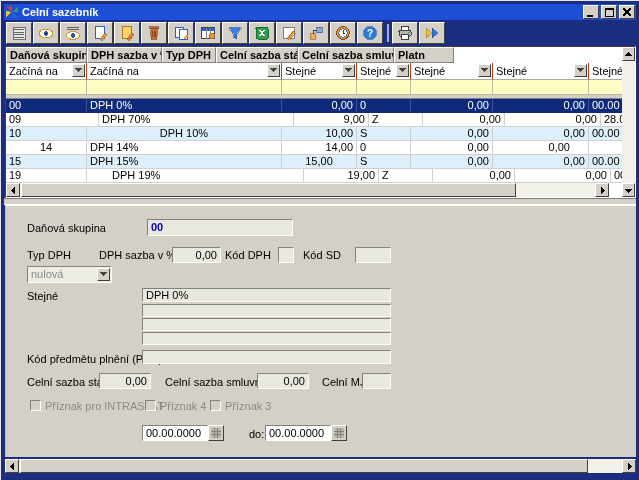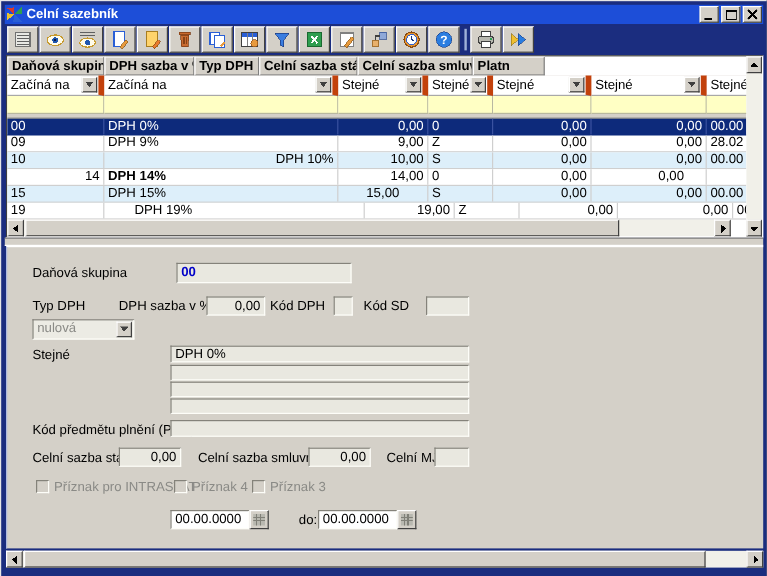--- a/index.html
+++ b/index.html
@@ -28,21 +28,21 @@
   
   .grid{position:absolute;left:4px;top:45px;width:631px;height:152px;
     background:#fff;border:1px solid;border-color:#404040 #fff #fff #404040;}
   .gbody{position:absolute;left:0;top:0;right:13px;bottom:0;overflow:hidden;}
   .ghead,.gfilter,.gnewrow,.grow{display:flex;white-space:nowrap;}
   .ghead .hc{height:16px;background:#d4d0c8;border-top:1px solid #fff;
     border-left:1px solid #fff;border-right:1px solid #808080;
     border-bottom:1px solid #808080;font-weight:bold;padding:1px 3px;
     overflow:hidden;flex:0 0 auto;}
   .gfilter{height:17px;background:#d4d0c8;}
-  .fc{height:17px;background:#fff;border-right:5px solid #c2410c;
+  .fc{height:17px;background:#fff;border-right:1px solid #c2410c;
     border-bottom:1px solid #a8a8a8;position:relative;flex:0 0 auto;overflow:hidden;}
   .fc .ftext{position:absolute;left:3px;top:2px;}
   .fc .farrow{position:absolute;right:1px;top:1px;width:13px;height:13px;
     background:#d4d0c8;border:1px solid;border-color:#fff #404040 #404040 #fff;
     display:flex;align-items:center;justify-content:center;padding:0;}
   .gnewrow{height:15px;}
   .nc{height:15px;background:#ffffc4;border-right:1px solid #b8b8a0;
     border-bottom:1px solid #b8b8a0;flex:0 0 auto;}
   .ggap{height:4px;background:#d4d0c8;border-bottom:1px solid #808080;}
   .grow{height:14px;border-bottom:1px solid #cfcfcf;background:#fff;}
@@ -348,40 +348,40 @@
           <div class="grow selected">
             <div class="gc" style="width: 81px; text-align: left;">00</div>
             <div class="gc" style="width: 195px; text-align: left;">DPH 0%</div>
             <div class="gc" style="width: 75px; text-align: right;">0,00</div>
             <div class="gc" style="width: 54px; text-align: left;">0</div>
             <div class="gc" style="width: 82px; text-align: right;">0,00</div>
             <div class="gc" style="width: 96px; text-align: right;">0,00</div>
             <div class="gc" style="width: 60px; text-align: left;">00.00</div>
           </div>
           <div class="grow">
-            <div class="gc" style="width: 81px; text-align: left;">09</div>
-            <div class="gc" style="width: 195px; text-align: left;">DPH 9%</div>
+            <div class="gc" style="width: 93px; text-align: left;">09</div>
+            <div class="gc" style="width: 195px; text-align: left;">DPH 70%</div>
             <div class="gc" style="width: 75px; text-align: right;">9,00</div>
             <div class="gc" style="width: 54px; text-align: left;">Z</div>
             <div class="gc" style="width: 82px; text-align: right;">0,00</div>
             <div class="gc" style="width: 96px; text-align: right;">0,00</div>
             <div class="gc" style="width: 60px; text-align: left;">28.02</div>
           </div>
           <div class="grow alt">
             <div class="gc" style="width: 81px; text-align: left;">10</div>
-            <div class="gc" style="width: 195px; text-align: right;">DPH 10%</div>
+            <div class="gc" style="width: 195px; text-align: center;">DPH 10%</div>
             <div class="gc" style="width: 75px; text-align: right;">10,00</div>
             <div class="gc" style="width: 54px; text-align: left;">S</div>
             <div class="gc" style="width: 82px; text-align: right;">0,00</div>
             <div class="gc" style="width: 96px; text-align: right;">0,00</div>
             <div class="gc" style="width: 60px; text-align: left;">00.00</div>
           </div>
           <div class="grow">
-            <div class="gc" style="width: 81px; text-align: right;">14</div>
-            <div class="gc" style="width: 195px; text-align: left; font-weight: bold;">DPH 14%</div>
+            <div class="gc" style="width: 81px; text-align: center;">14</div>
+            <div class="gc" style="width: 195px; text-align: left;">DPH 14%</div>
             <div class="gc" style="width: 75px; text-align: right;">14,00</div>
             <div class="gc" style="width: 54px; text-align: left;">0</div>
             <div class="gc" style="width: 82px; text-align: right;">0,00</div>
             <div class="gc" style="width: 96px; text-align: right; padding-right: 18px;">0,00</div>
             <div class="gc" style="width: 60px; text-align: left;"></div>
           </div>
           <div class="grow alt">
             <div class="gc" style="width: 81px; text-align: left;">15</div>
             <div class="gc" style="width: 195px; text-align: left;">DPH 15%</div>
             <div class="gc" style="width: 75px; text-align: center;">15,00</div>

